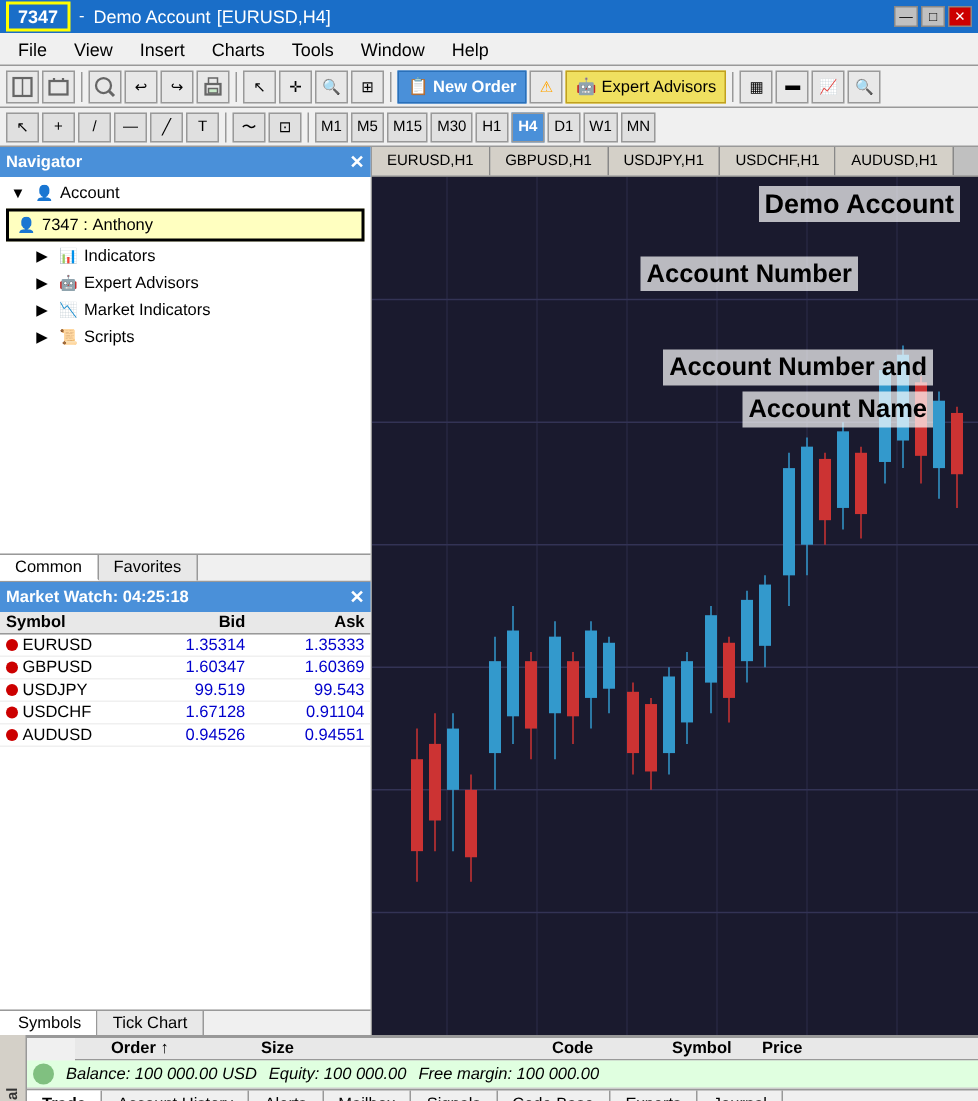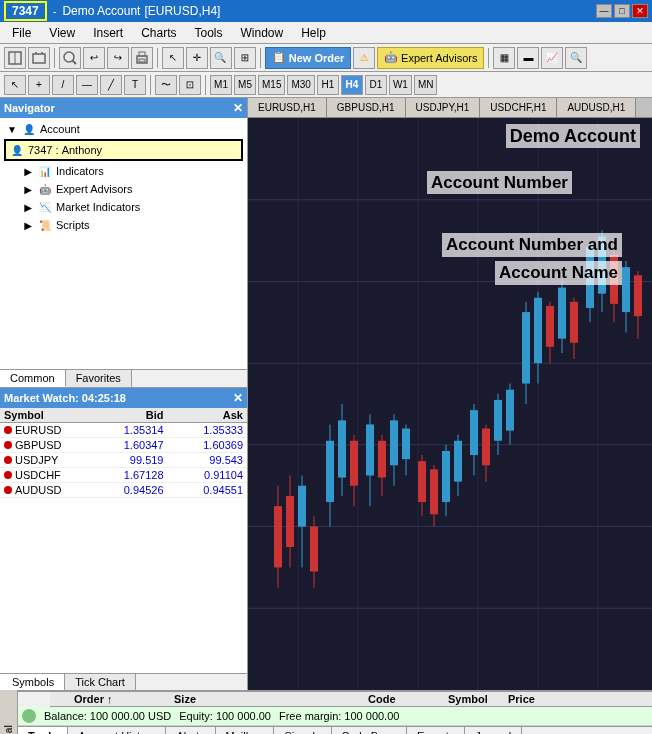--- a/index.html
+++ b/index.html
@@ -71,21 +71,21 @@
     .chart-svg { width: 100%; height: 100%; }
 
     
     .chart-tabs { display: flex; background: #c0c0c0; border-bottom: 1px solid #888; height: 20px; overflow: hidden; }
     .chart-tab { padding: 2px 10px; font-size: 10px; cursor: pointer; border-right: 1px solid #888; background: #d4d0c8; white-space: nowrap; display: flex; align-items: center; }
 
     
     .terminal { height: 110px; background: #f0f0f0; border-top: 2px solid #999; display: flex; flex-direction: column; }
     .terminal-cols { display: grid; grid-template-columns: 20px 100px 1fr 80px 60px 80px 60px; background: #e8e8e8; border-bottom: 1px solid #999; padding: 1px 4px; margin-left: 32px; }
     .terminal-col { font-size: 11px; font-weight: bold; }
-    .terminal-balance-row { background: #e0ffe0; padding: 2px 4px; display: flex; align-items: center; gap: 8px; font-size: 11px; border-bottom: 1px solid #ccc; }
+    .terminal-balance-row { background: #e0ffe0; padding: 2px 4px; display: flex; align-items: center; gap: 8px; font-size: 11px; border-bottom: 1px solid #ccc; font-style: italic; }
     .terminal-tabs { display: flex; background: #f0f0f0; border-top: 1px solid #999; }
     .terminal-tab { padding: 3px 10px; font-size: 11px; cursor: pointer; border-right: 1px solid #999; }
     .terminal-tab.active { background: white; font-weight: bold; }
 
     
     .terminal-wrapper { display: flex; }
     .terminal-sidebar { width: 18px; background: #d4d0c8; border-right: 1px solid #999; display: flex; align-items: center; justify-content: center; }
     .terminal-sidebar-text { font-size: 10px; font-weight: bold; writing-mode: vertical-rl; transform: rotate(180deg); color: #333; }
     .terminal-main { flex: 1; }
 

